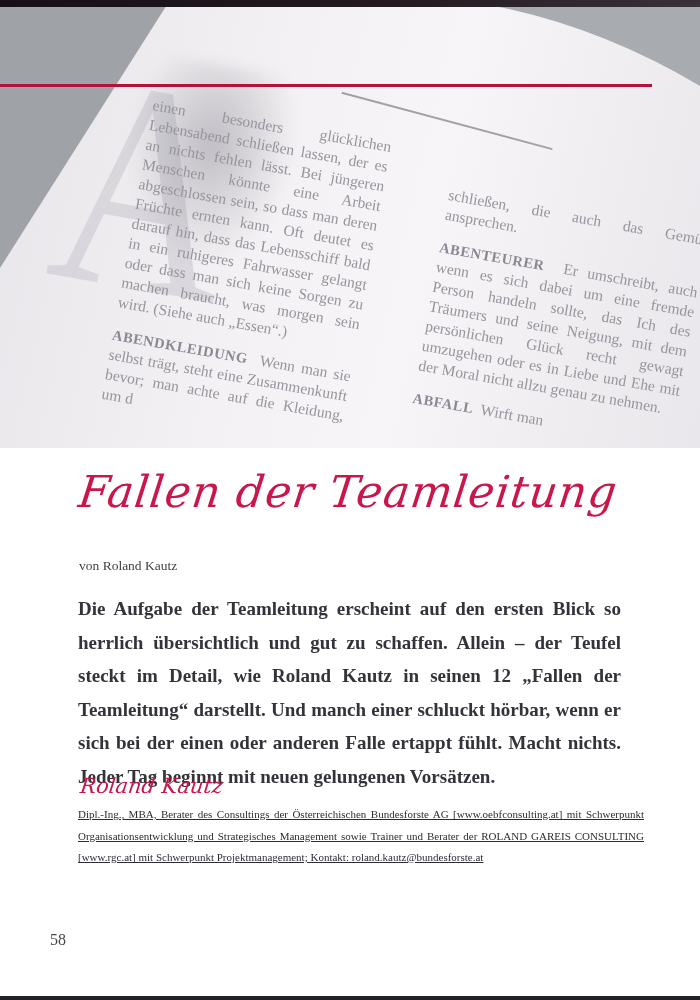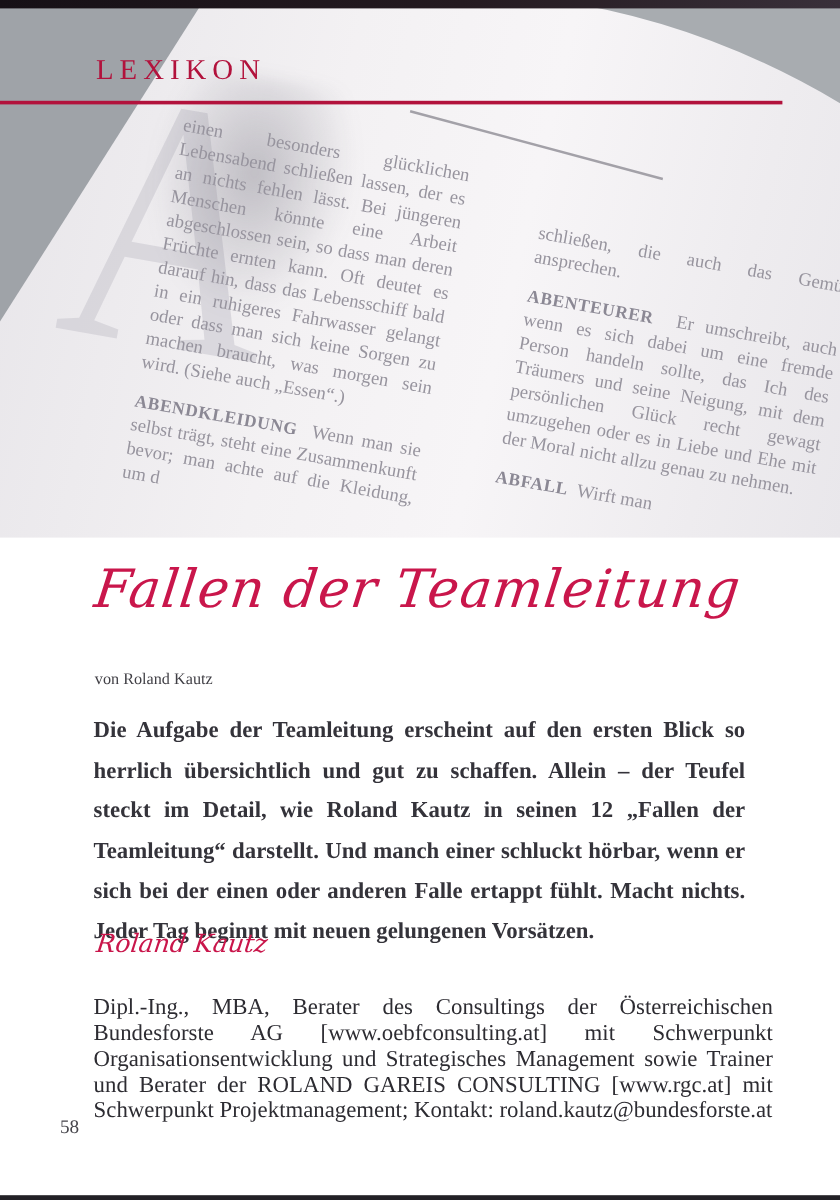--- a/index.html
+++ b/index.html
@@ -65,22 +65,22 @@
   .intro{
     position:absolute;left:78px;top:592px;width:543px;
     font-size:19px;line-height:33.5px;color:#34333a;text-align:justify;font-weight:bold;
   }
   .signature{
     position:absolute;left:79px;top:774px;
     font-family:"DejaVu Serif",serif;font-style:italic;
     font-size:21px;color:#c9164b;transform:skewX(-7deg);transform-origin:0 100%;
   }
   .bio{
-    position:absolute;left:78px;top:829px;width:566px;
-    font-size:19px;line-height:21.5px;color:#2d2c32;text-align:justify;
+    position:absolute;left:78px;top:804px;width:566px;
+    font-size:11px;line-height:21.5px;color:#2d2c32;text-align:justify;text-decoration:underline;
   }
   .pagenum{position:absolute;left:50px;top:931px;font-size:16px;color:#46454b;}
   .bottom-rule{position:absolute;left:0;bottom:0;width:700px;height:4px;background:#222126;}
 </style>
 </head>
 <body>
 
 <div class="photo">
 
   <svg width="700" height="448" viewBox="0 0 700 448">
@@ -98,21 +98,20 @@
       <p><span class="entry-term">ABENDKLEIDUNG</span>&nbsp; <span>Wenn man sie selbst trägt, steht eine Zusammenkunft bevor; man achte auf die Kleidung, um d</span></p>
     </div>
 
     <div class="bookcol col-right">
       <p>schließen, die auch das Gemüt ansprechen.</p>
       <p><span class="entry-term">ABENTEURER</span>&nbsp; <span>Er umschreibt, auch wenn es sich dabei um eine fremde Person handeln sollte, das Ich des Träumers und seine Neigung, mit dem persönlichen Glück recht gewagt umzugehen oder es in Liebe und Ehe mit der Moral nicht allzu genau zu nehmen.</span></p>
       <p><span class="entry-term">ABFALL</span>&nbsp; <span>Wirft man</span></p>
     </div>
   </div>
 
-  <div class="lexikon">LEXIKON</div>
   <div class="red-rule"></div>
   <div class="top-strip"></div>
 </div>
 
 <div class="title">Fallen der Teamleitung</div>
 <div class="byline">von Roland Kautz</div>
 <div class="intro">Die Aufgabe der Teamleitung erscheint auf den ersten Blick so herrlich übersichtlich und gut zu schaffen. Allein – der Teufel steckt im Detail, wie Roland Kautz in seinen 12 „Fallen der Teamleitung“ darstellt. Und manch einer schluckt hörbar, wenn er sich bei der einen oder anderen Falle ertappt fühlt. Macht nichts. Jeder Tag beginnt mit neuen gelungenen Vorsätzen.</div>
 <div class="signature">Roland Kautz</div>
 <div class="bio">Dipl.-Ing., MBA, Berater des Consultings der Österreichischen Bundesforste AG [www.oebfconsulting.at] mit Schwerpunkt Organisationsentwicklung und Strategisches Management sowie Trainer und Berater der ROLAND GAREIS CONSULTING [www.rgc.at] mit Schwerpunkt Projektmanagement; Kontakt: roland.kautz@bundesforste.at</div>
 

